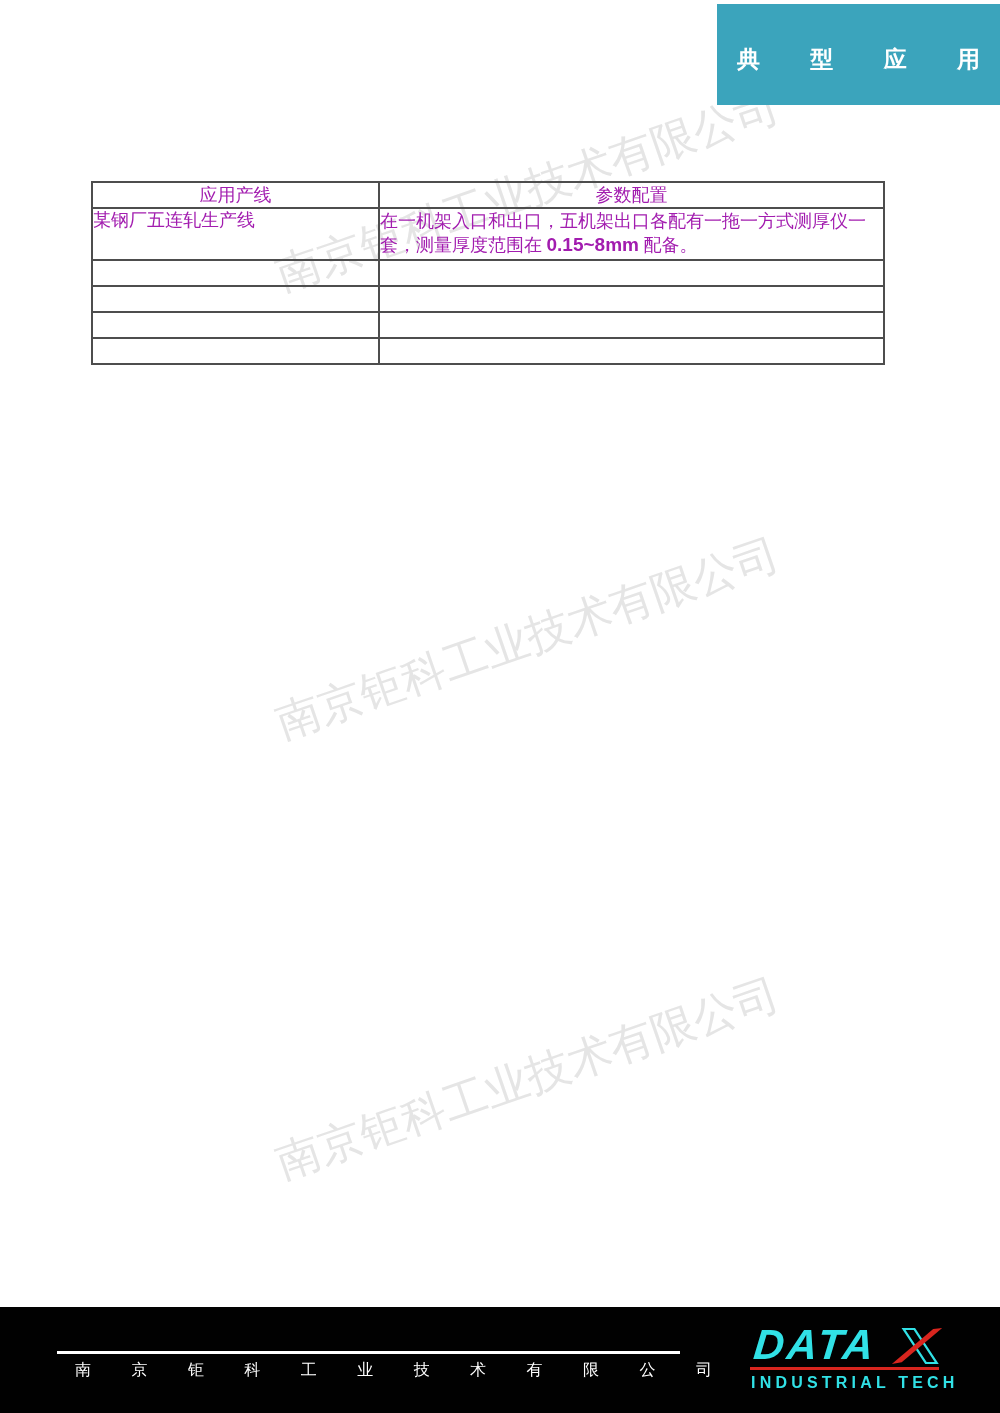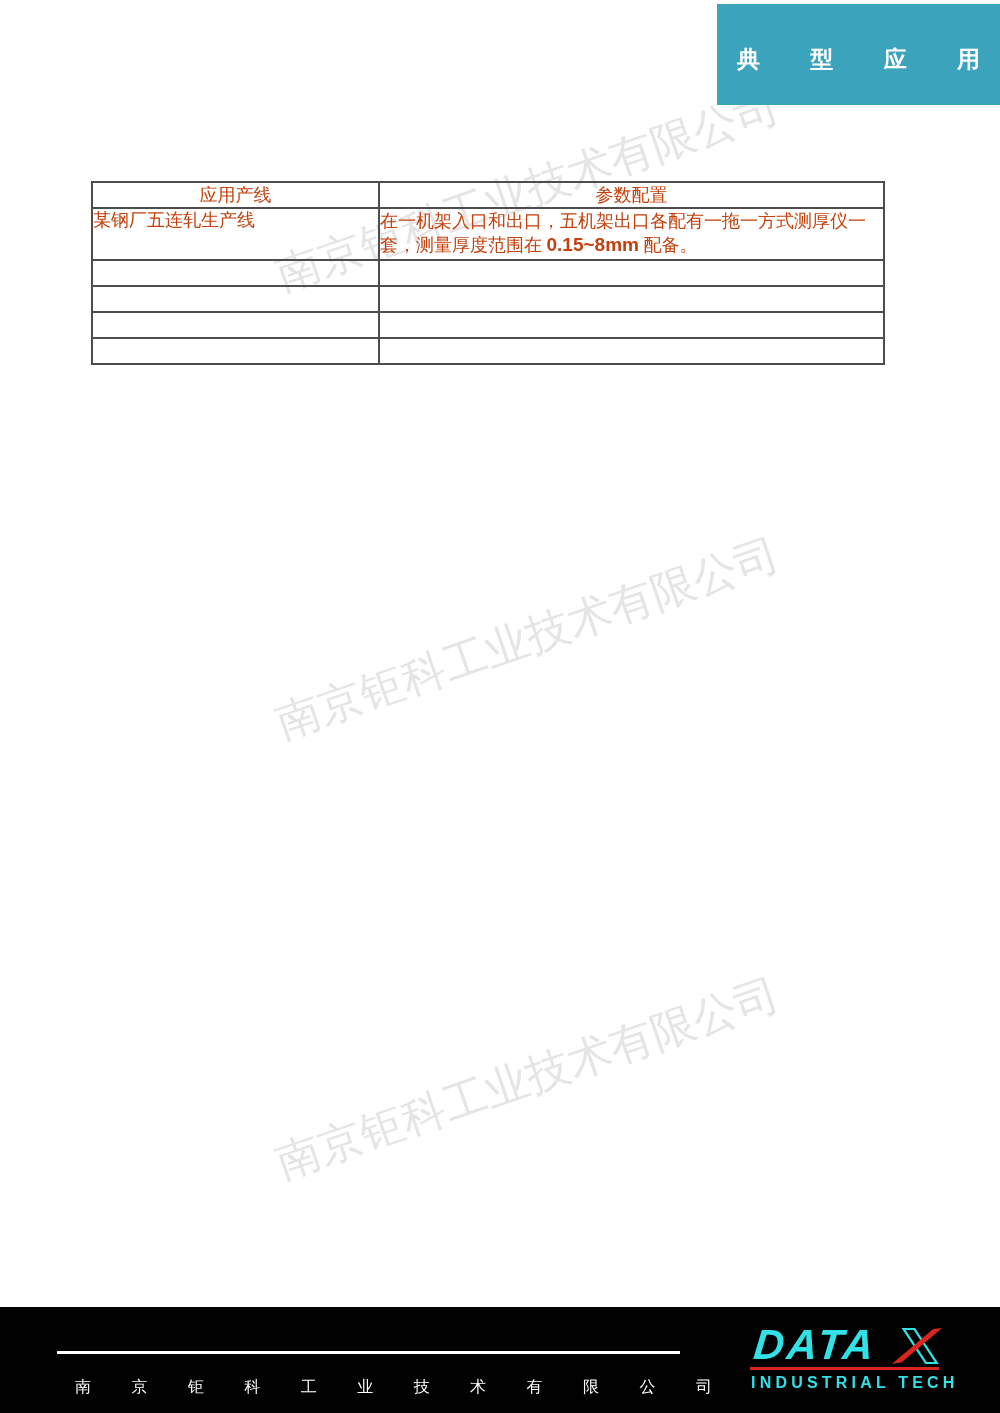--- a/index.html
+++ b/index.html
@@ -60,21 +60,21 @@
     z-index: 1;
     table-layout: fixed;
     background: transparent;
   }
   .app-table td, .app-table th {
     border: 2px solid #4d4d4d;
     padding: 0;
     background: transparent;
     font-family: "Liberation Serif", "DejaVu Serif", serif;
     font-size: 18px;
-    color: #c2410c;
+    color: #a21caf;
     font-weight: 400;
     vertical-align: top;
   }
   .col-app   { width: 287px; }
   .col-param { width: 505px; }
   .header-row th {
     height: 24px;
     text-align: center;
     line-height: 24px;
     font-weight: 400;
@@ -105,21 +105,21 @@
     z-index: 2;
   }
   .footer-rule {
     position: absolute;
     left: 57px; top: 44px;
     width: 623px; height: 3px;
     background: #ffffff;
   }
   .footer-company {
     position: absolute;
-    left: 57px; top: 70px;
+    left: 57px; top: 53px;
     width: 623px;
     text-align: right;
     color: #ffffff;
     font-size: 16px;
     letter-spacing: 18px;
     margin-left: 0;
     text-indent: 18px; 
     white-space: nowrap;
     font-family: "Liberation Sans", sans-serif;
   }

